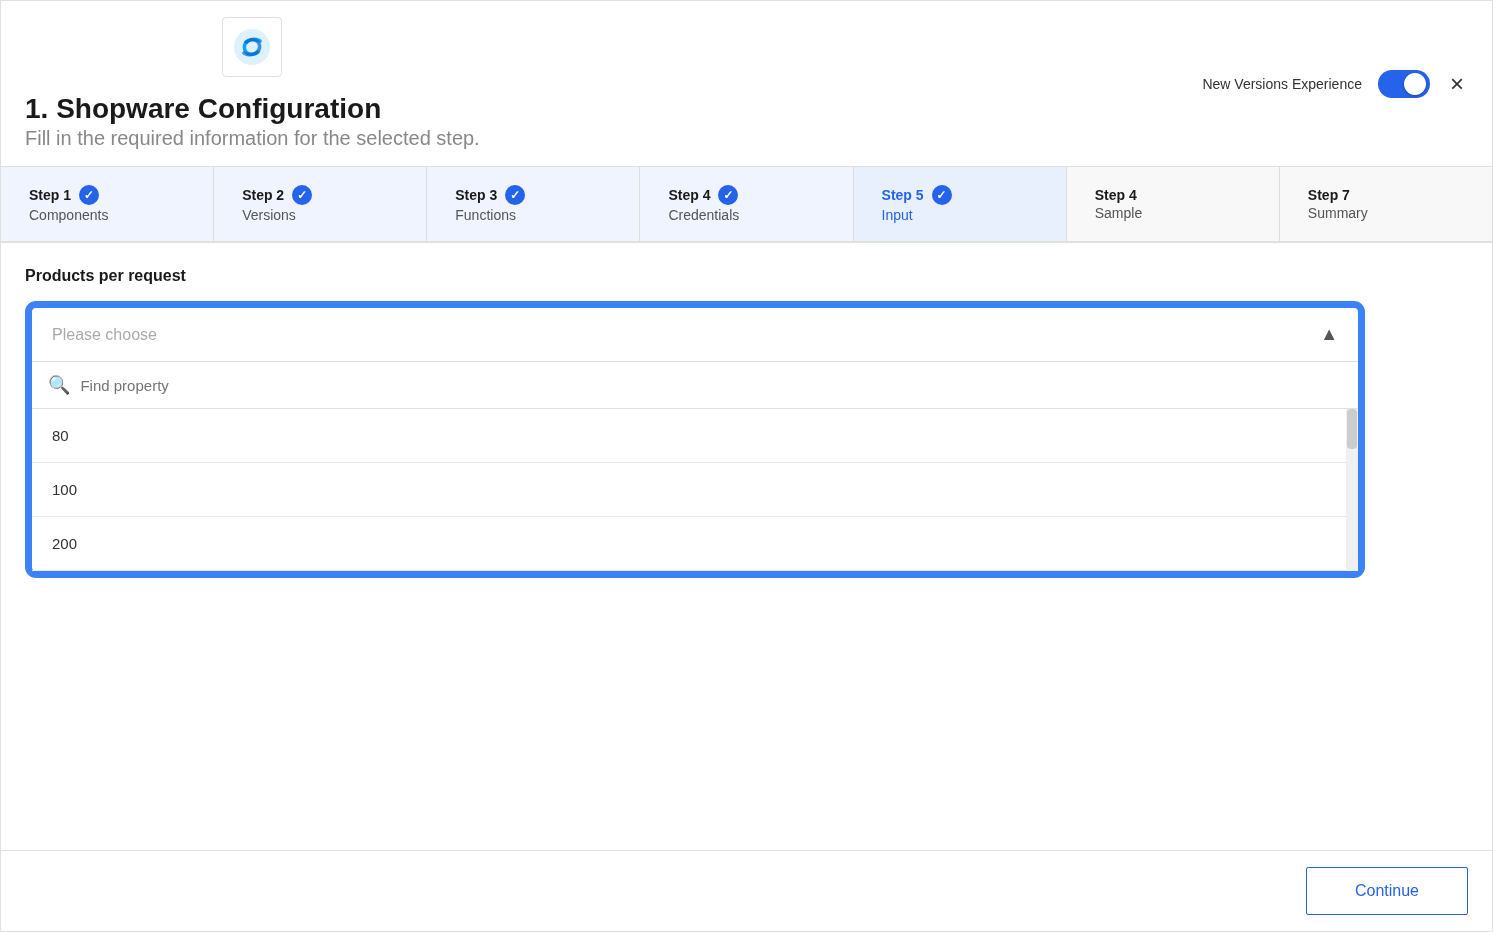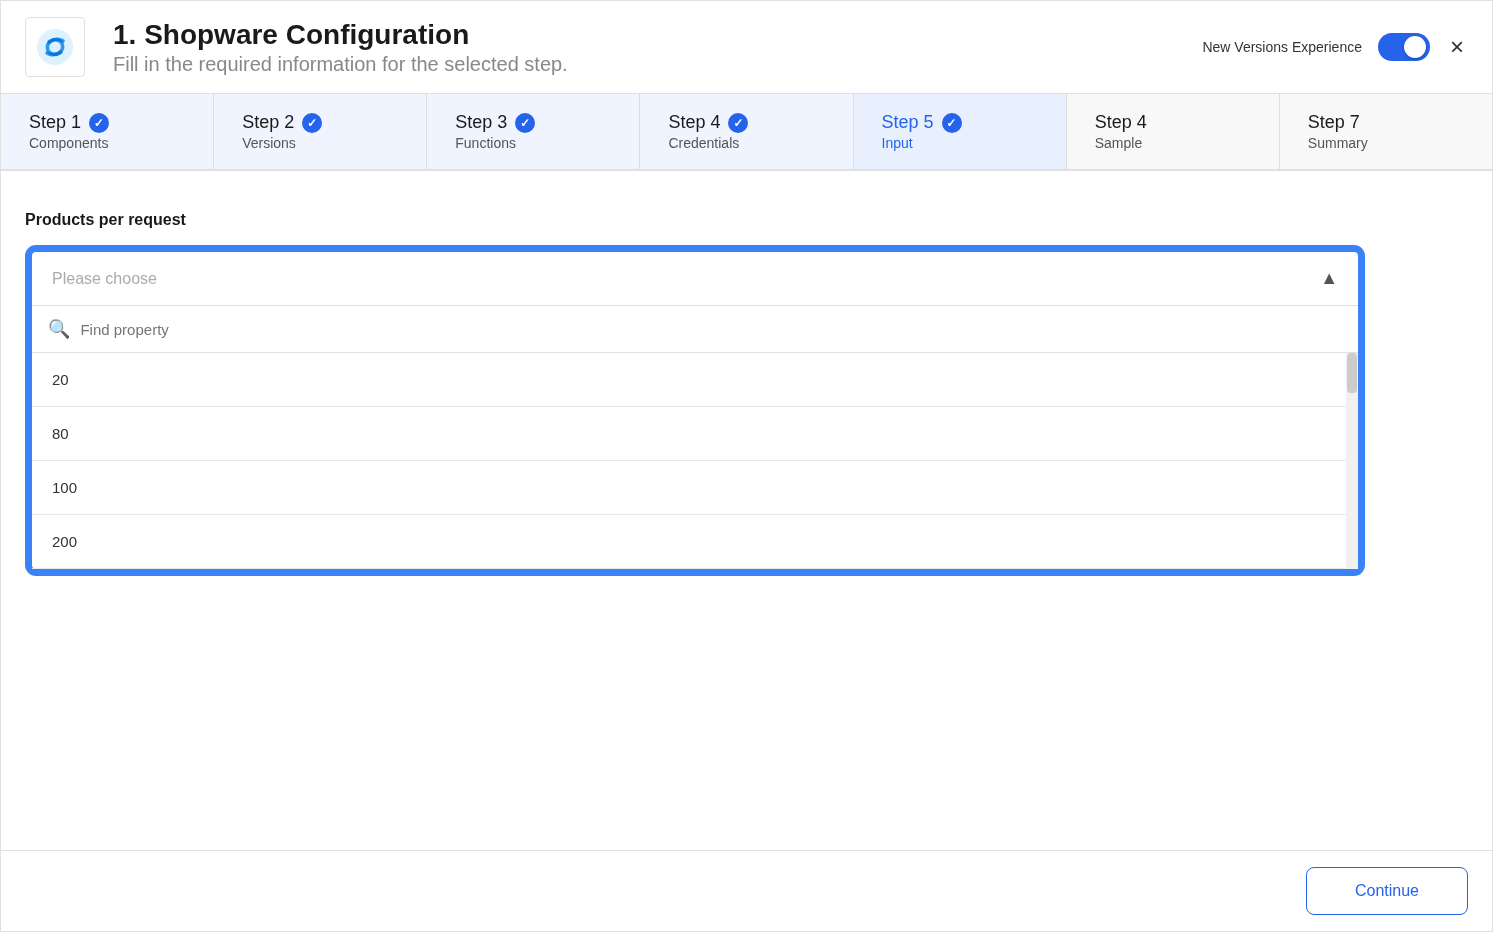--- a/index.html
+++ b/index.html
@@ -2,21 +2,21 @@
 <html><head>
   <meta charset="utf-8">
   <style>
     * { box-sizing: border-box; margin: 0; padding: 0; }
     body { font-family: -apple-system, BlinkMacSystemFont, 'Segoe UI', sans-serif; background: #f5f5f5; color: #333; }
 
     .app-container { background: #fff; width: 1493px; min-height: 932px; display: flex; flex-direction: column; border: 1px solid #e0e0e0; }
 
     
     .header { display: flex; align-items: center; justify-content: space-between; padding: 16px 24px; border-bottom: 1px solid #e0e0e0; background: #fff; }
-    .header-left { display: flex; align-items: center; gap: 28px; }
+    .header-left { display: flex; align-items: center; gap: 16px; flex-direction: column; }
     .logo-box { width: 60px; height: 60px; border: 1px solid #e0e0e0; border-radius: 4px; display: flex; align-items: center; justify-content: center; background: #fff; }
     .logo-svg { width: 40px; height: 40px; }
     .header-title-block { display: flex; flex-direction: column; }
     .header-title { font-size: 28px; font-weight: 700; color: #1a1a1a; }
     .header-subtitle { font-size: 20px; color: #888; margin-top: 2px; }
     .header-right { display: flex; align-items: center; gap: 16px; }
     .new-mapping-label { font-size: 14px; color: #333; }
     .toggle-switch { position: relative; display: inline-block; width: 52px; height: 28px; }
     .toggle-switch input { opacity: 0; width: 0; height: 0; }
     .toggle-slider { position: absolute; cursor: pointer; top: 0; left: 0; right: 0; bottom: 0; background: #2563eb; border-radius: 28px; transition: .3s; }
@@ -25,49 +25,49 @@
 
     
     .steps-bar { display: flex; background: #fff; border-bottom: 2px solid #e0e0e0; }
     .step-item { display: flex; align-items: center; padding: 18px 24px 18px 28px; position: relative; min-width: 160px; flex: 1; background: #f8f8f8; border-right: 1px solid #ddd; }
     .step-item:last-child { border-right: none; }
     .step-item.completed { background: #f0f4ff; }
     .step-item.active { background: #e8f0fe; }
     .step-item.pending { background: #f8f8f8; }
     .step-content { display: flex; flex-direction: column; gap: 2px; }
     .step-header { display: flex; align-items: center; gap: 8px; }
-    .step-number { font-size: 18px; font-weight: 400; color: #1a1a1a; text-align: center; }
+    .step-number { font-size: 14px; font-weight: 700; color: #1a1a1a; text-align: center; }
     .step-number.active-text { color: #2563eb; }
     .step-check { width: 20px; height: 20px; background: #2563eb; border-radius: 50%; display: flex; align-items: center; justify-content: center; flex-shrink: 0; }
     .step-check::after { content: '✓'; color: white; font-size: 12px; font-weight: 700; }
     .step-label { font-size: 14px; color: #555; }
     .step-label.active-label { color: #2563eb; font-weight: 500; }
 
     
-    .main-content { padding: 40px 24px; flex: 1; }
+    .main-content { padding: 24px 24px; flex: 1; }
     .section-title { font-size: 16px; font-weight: 700; color: #1a1a1a; margin-bottom: 16px; }
 
     
     .dropdown-container { border: 7px solid #3b82f6; border-radius: 11px; background: #fff; max-width: 1340px; }
     .dropdown-header { display: flex; align-items: center; justify-content: space-between; padding: 16px 20px; cursor: pointer; }
     .dropdown-placeholder { font-size: 16px; color: #aaa; }
     .dropdown-arrow { font-size: 18px; color: #555; }
     .dropdown-body { border-top: 1px solid #e0e0e0; }
     .search-row { display: flex; align-items: center; padding: 12px 16px; gap: 10px; border-bottom: 1px solid #e0e0e0; }
     .search-icon-wrap { color: #888; font-size: 18px; }
     .search-input { border: none; outline: none; font-size: 15px; color: #aaa; flex: 1; background: transparent; }
     .dropdown-list { overflow-y: auto; max-height: 300px; position: relative; }
     .scrollbar-track { position: absolute; right: 0; top: 0; bottom: 0; width: 12px; background: #f0f0f0; }
     .scrollbar-thumb { position: absolute; right: 1px; top: 0; width: 10px; height: 40px; background: #ccc; border-radius: 4px; }
     .dropdown-option { padding: 18px 20px; font-size: 15px; color: #333; border-bottom: 1px solid #e8e8e8; cursor: pointer; }
     .dropdown-option:last-child { border-bottom: none; }
 
     
     .footer { display: flex; justify-content: flex-end; padding: 16px 24px; border-top: 1px solid #e0e0e0; background: #fff; margin-top: auto; }
-    .continue-btn { border: 1px solid #2563eb; background: #fff; color: #2563eb; font-size: 16px; padding: 14px 48px; cursor: pointer; border-radius: 8px; }
+    .continue-btn { border: 1px solid #2563eb; background: #fff; color: #2563eb; font-size: 16px; padding: 14px 48px; cursor: pointer; border-radius: 2px; }
   </style>
 </head>
 <body>
 
 <div class="app-container">
 
   <div class="header">
     <div class="header-left">
       <div class="logo-box">
         <svg class="logo-svg" viewBox="0 0 40 40" xmlns="http://www.w3.org/2000/svg">
@@ -169,21 +169,20 @@
       <div class="dropdown-header">
         <span class="dropdown-placeholder">Please choose</span>
         <span class="dropdown-arrow">▲</span>
       </div>
       <div class="dropdown-body">
         <div class="search-row">
           <span class="search-icon-wrap">🔍</span>
           <input class="search-input" type="text" placeholder="Find property" style="">
         </div>
         <div class="dropdown-list">
-          <div class="dropdown-option">20</div>
           <div class="dropdown-option">80</div>
           <div class="dropdown-option">100</div>
           <div class="dropdown-option">200</div>
           <div class="scrollbar-track">
             <div class="scrollbar-thumb"></div>
           </div>
         </div>
       </div>
     </div>
   </div>

